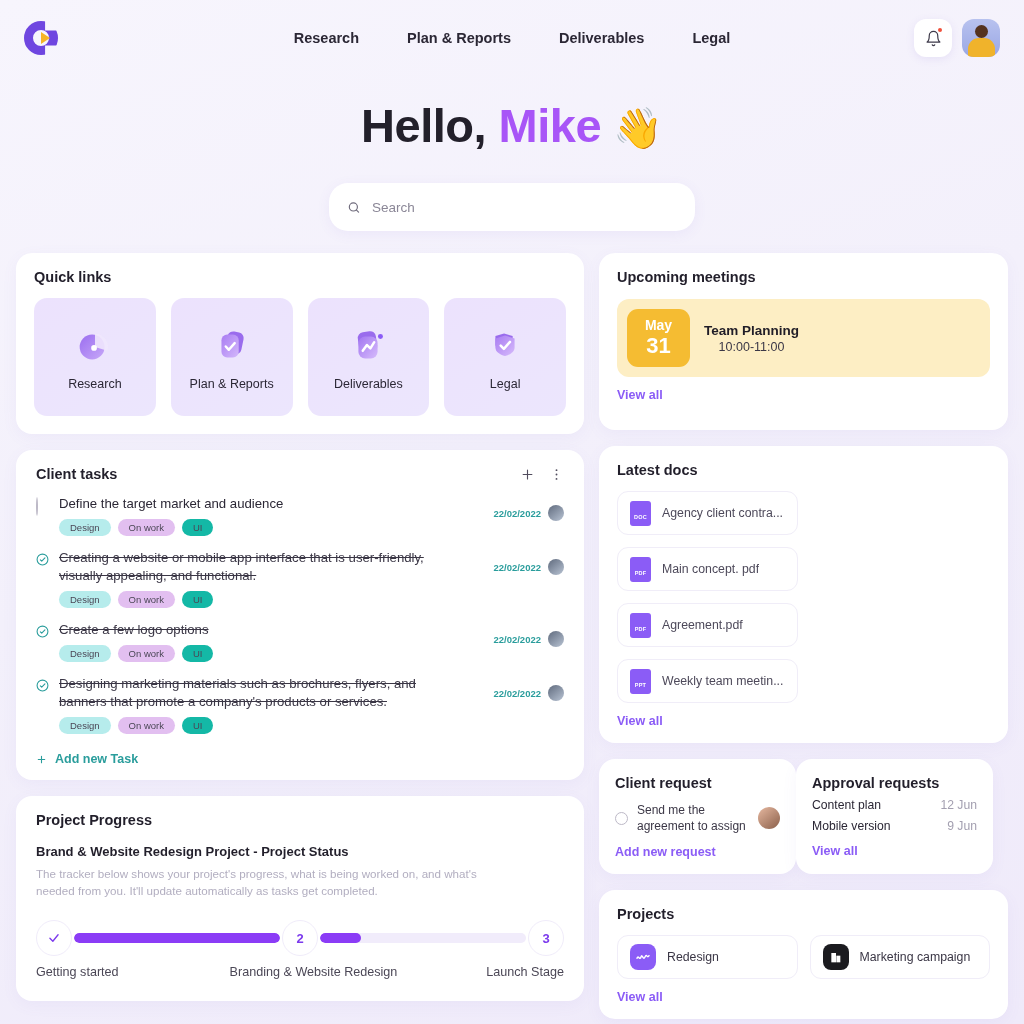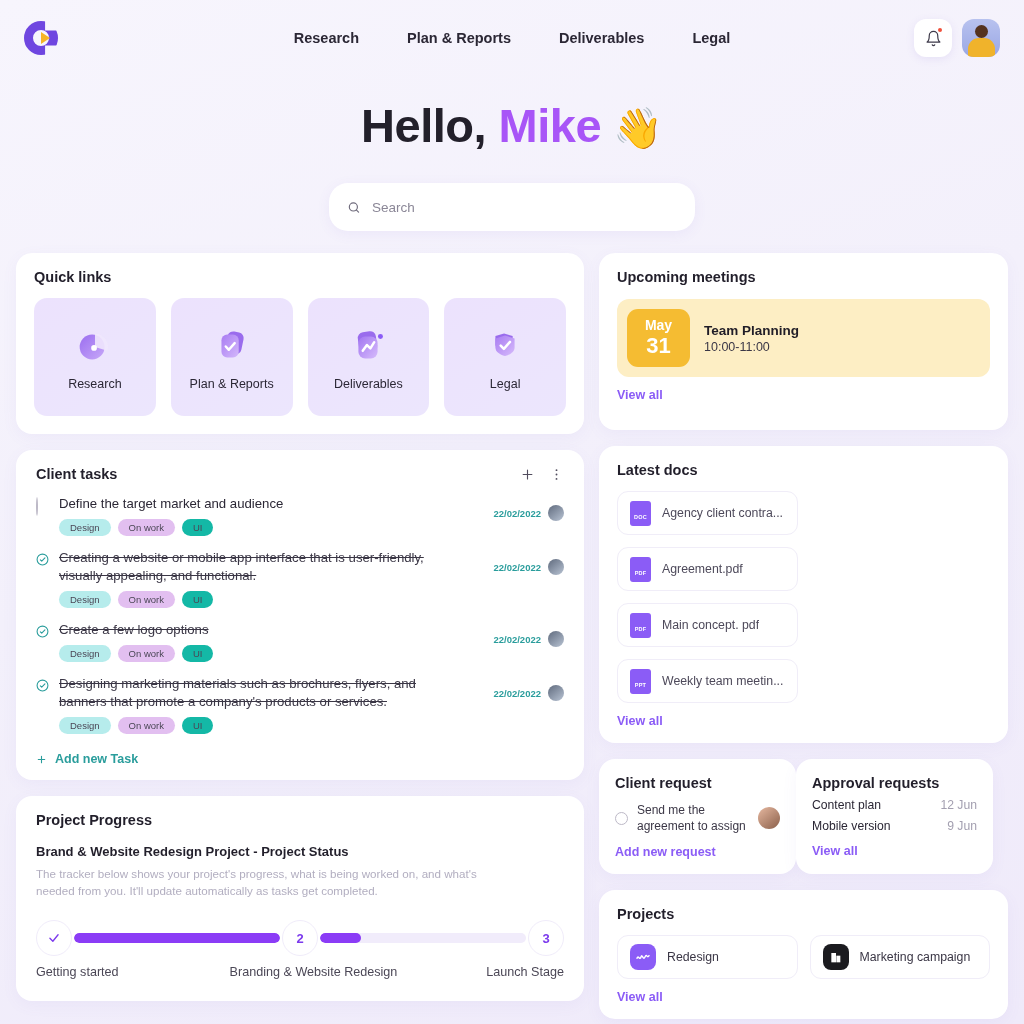--- a/index.html
+++ b/index.html
@@ -90,21 +90,21 @@
     display:flex;flex-direction:column;align-items:center;justify-content:center;gap:6px;
     cursor:pointer;
   }
   .qitem .ilabel{ font-size:12.5px; color:#2b2735; }
   .qico{ width:56px;height:48px; display:flex;align-items:center;justify-content:center; }
 
   
   .meet{ padding:16px 18px 14px 18px; height:177px; }
   .meetrow{
     margin-top:14px;background:#fdeec4;border-radius:12px;padding:10px;
-    display:flex;align-items:center;gap:14px;
+    display:flex;align-items:center;gap:14px;text-align:center;
   }
   .daybox{
     width:63px;height:58px;border-radius:11px;background:#f5bc32;
     display:flex;flex-direction:column;align-items:center;justify-content:center;color:#fff;
   }
   .daybox .m{ font-size:14px; font-weight:bold; line-height:1.1; }
   .daybox .d{ font-size:22px; font-weight:bold; line-height:1.1; }
   .meetinfo .t{ font-size:13.5px;font-weight:bold;color:#201d27; }
   .meetinfo .s{ font-size:12.5px;color:#3b3746;margin-top:2px; }
   .viewall{
@@ -479,27 +479,27 @@
           <div class="doc">
             <span class="docico dpurple">
               <span class="lbl">DOC</span>
             </span>
             <span class="dname">Agency client contra...</span>
           </div>
           <div class="doc">
             <span class="docico dpurple">
               <span class="lbl">PDF</span>
             </span>
-            <span class="dname">Agreement.pdf</span>
+            <span class="dname">Main concept. pdf</span>
           </div>
           <div class="doc">
             <span class="docico dpurple">
               <span class="lbl">PDF</span>
             </span>
-            <span class="dname">Main concept. pdf</span>
+            <span class="dname">Agreement.pdf</span>
           </div>
           <div class="doc">
             <span class="docico dpurple">
               <span class="lbl">PPT</span>
             </span>
             <span class="dname">Weekly team meetin...</span>
           </div>
         </div>
         <a class="viewall">View all</a>
       </div>

